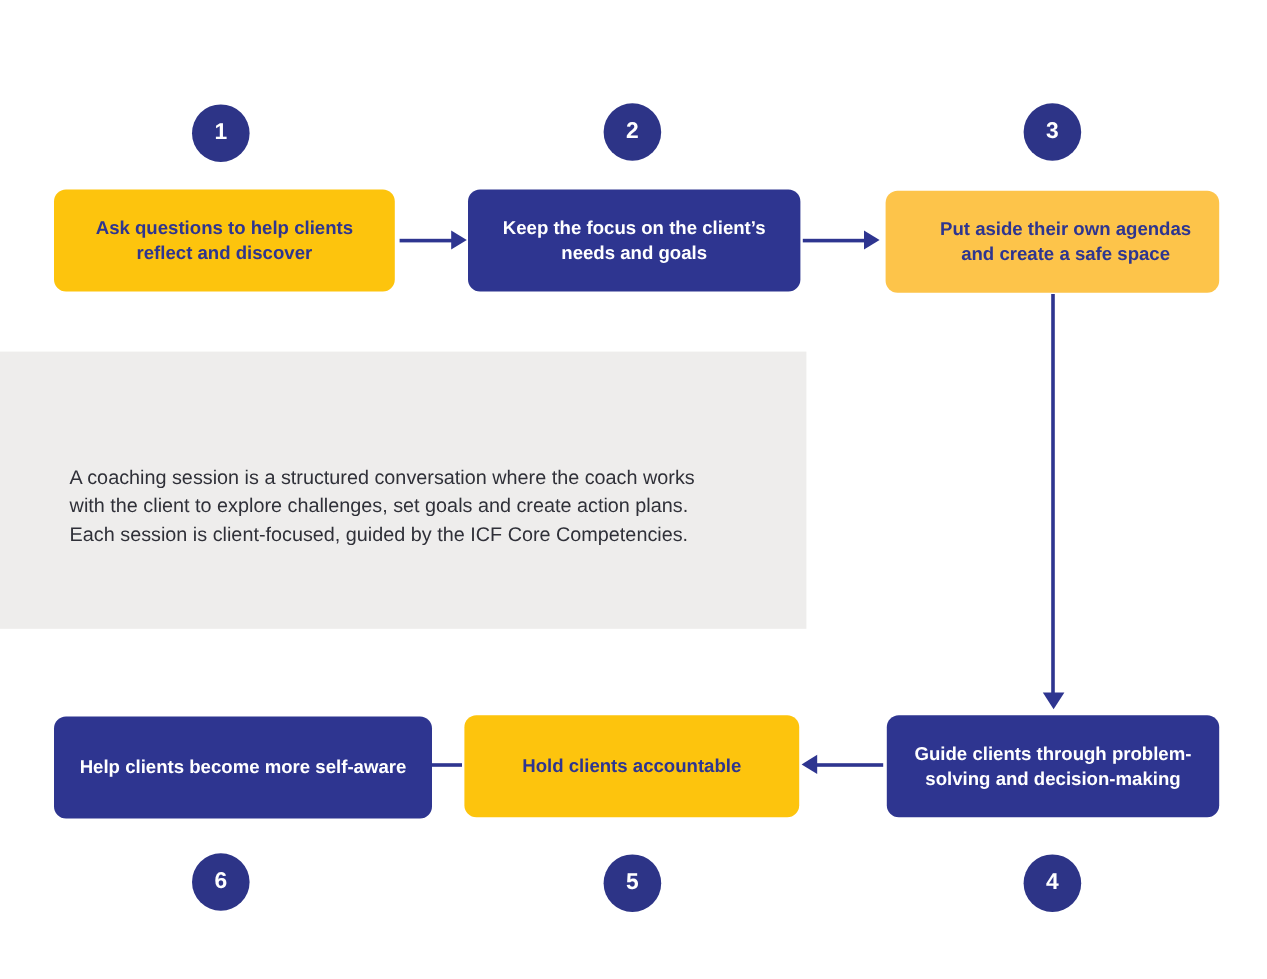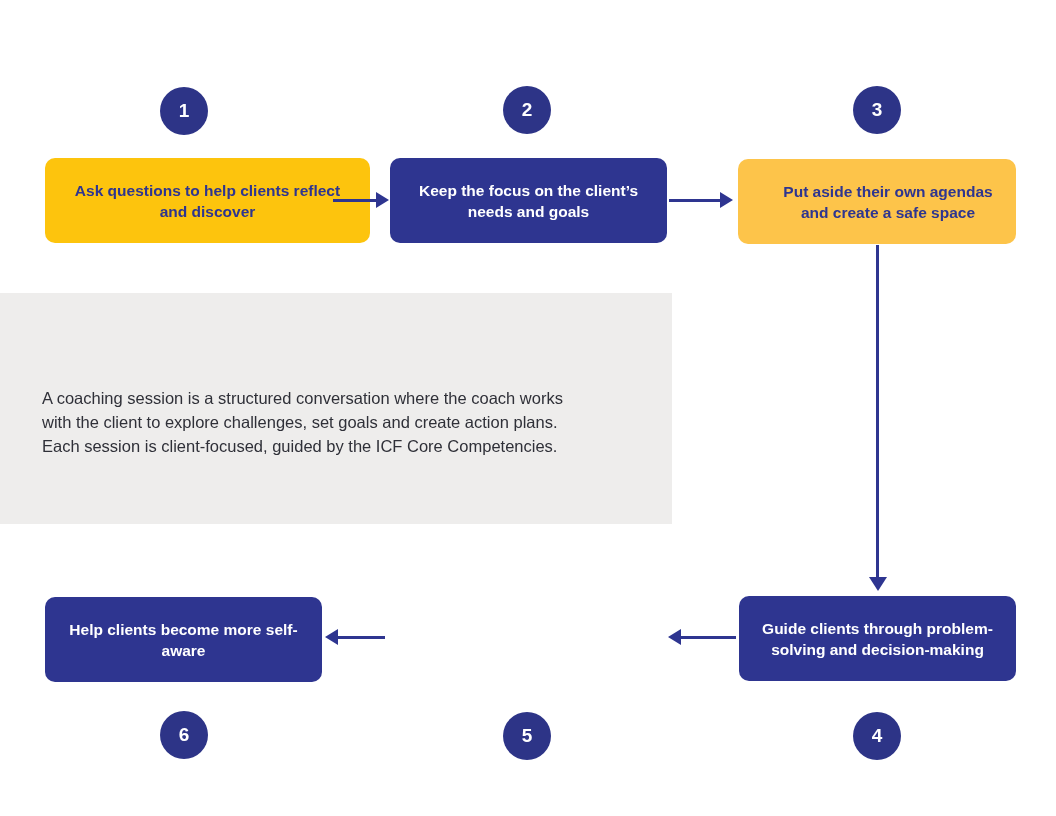--- a/index.html
+++ b/index.html
@@ -40,26 +40,26 @@
     text-align: center;
     font-weight: bold;
     font-size: 15.5px;
     line-height: 21px;
     padding: 0 18px;
   }
   .card-yellow { background: var(--yellow); color: var(--navy); }
   .card-light-yellow { background: var(--light-yellow); color: var(--navy); }
   .card-navy { background: var(--navy); color: #ffffff; }
 
-  #card-1 { left: 45px;  top: 158px; width: 325px; }
+  #card-1 { left: 45px;  top: 158px; width: 284px; }
   #card-2 { left: 390px; top: 158px; width: 277px; }
   #card-3 { left: 738px; top: 159px; width: 278px; padding-left: 40px; }
   #card-4 { left: 739px; top: 596px; width: 277px; text-align: center; }
   #card-5 { left: 387px; top: 596px; width: 279px; }
-  #card-6 { left: 45px;  top: 597px; width: 277px; }
+  #card-6 { left: 45px;  top: 597px; width: 315px; }
 
   #badge-1 { left: 160px; top: 87px; }
   #badge-2 { left: 503px; top: 86px; }
   #badge-3 { left: 853px; top: 86px; }
   #badge-4 { left: 853px; top: 712px; }
   #badge-5 { left: 503px; top: 712px; }
   #badge-6 { left: 160px; top: 711px; }
 
   .info-panel {
     position: absolute;
@@ -71,21 +71,21 @@
     position: absolute;
     left: 46px; top: 337px;
     width: 610px;
     color: var(--navy);
     font-weight: bold;
     font-size: 27px;
     letter-spacing: 0.2px;
   }
   .info-body {
     position: absolute;
-    left: 42px; top: 386px;
+    left: 58px; top: 386px;
     width: 548px;
     color: var(--body-text);
     font-size: 16.5px;
     line-height: 24px;
   }
 
   .arrow-line { position: absolute; background: var(--navy); }
   .arrow-head { position: absolute; width: 0; height: 0; }
   .head-right { border-top: 8px solid transparent; border-bottom: 8px solid transparent; border-left: 13px solid var(--navy); }
   .head-left  { border-top: 8px solid transparent; border-bottom: 8px solid transparent; border-right: 13px solid var(--navy); }
@@ -140,20 +140,23 @@
 
   <div class="arrow-line" id="line-5-6"></div>
   <div class="arrow-head head-left" id="head-5-6"></div>
 
   <div class="info-panel"></div>
   <p class="info-body">A coaching session is a structured conversation where the coach works with the client to explore challenges, set goals and create action plans. Each session is client-focused, guided by the ICF Core Competencies.</p>
 
   <div class="card card-navy" id="card-4">
     <span>Guide clients through problem-solving and decision-making</span>
   </div>
+  <div class="card card-yellow" id="card-5">
+    <span>Hold clients accountable</span>
+  </div>
   <div class="card card-navy" id="card-6">
     <span>Help clients become more self-aware</span>
   </div>
 
   <div class="badge" id="badge-4">4</div>
   <div class="badge" id="badge-5">5</div>
   <div class="badge" id="badge-6">6</div>
 
 </div>
 

